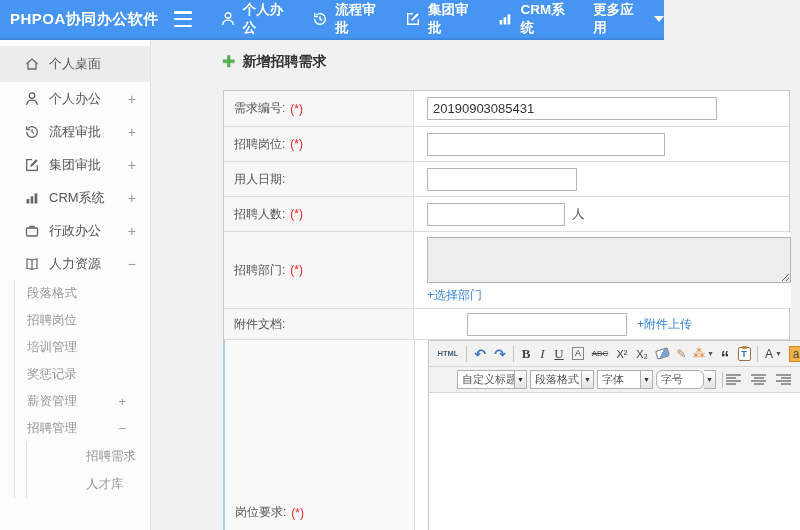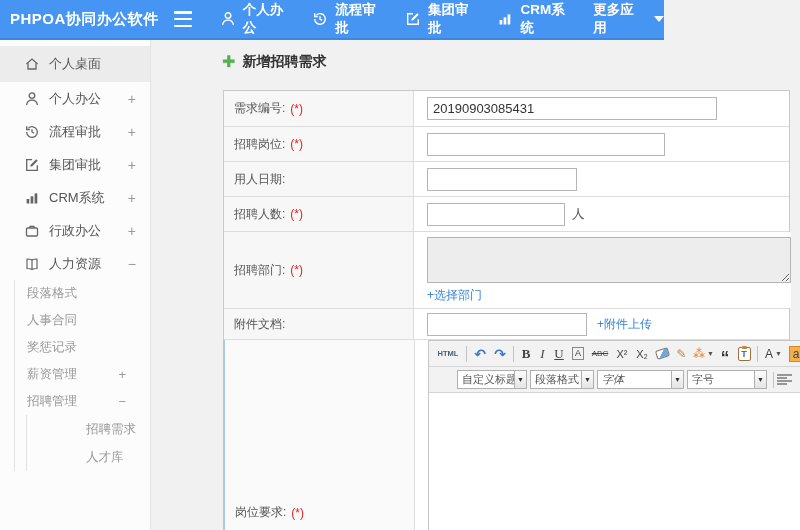--- a/index.html
+++ b/index.html
@@ -46,21 +46,21 @@
   .cell-label {
     width:190px; flex:none; background:#f7f7f7; border-right:1px solid #dcdcdc;
     display:flex; align-items:center; padding-left:10px; font-size:12px; color:#555;
   }
   .req { color:#e62222; margin-left:5px; font-size:12px; }
   .cell-value { flex:1; display:flex; align-items:center; padding-left:13px; background:#fff; }
   .ipt { height:23px; border:1px solid #b5b5b5; background:#fff; font-size:13px; color:#333; padding:0 5px; font-family:inherit; }
   .w290 { width:290px; } .w238 { width:238px; } .w150 { width:150px; } .w138 { width:138px; } .w160 { width:160px; }
   .unit { font-size:12.5px; color:#555; margin-left:7px; }
   .form-link { color:#3884d6; font-size:12px; text-decoration:none; cursor:pointer; }
-  .r1 { height:36px; } .r2,.r3,.r4 { height:35px; } .r5 { height:77px; } .r6 { height:31px; }
+  .r1 { height:36px; } .r2,.r3,.r4 { height:35px; } .r5 { height:77px; } .r6 { height:31px;gap:40px; }
   .r5 .cell-value { flex-direction:column; align-items:flex-start; justify-content:center; gap:4px; }
   .dept-ta { width:364px; height:46px; background:#ededed; border:1px solid #b5b5b5; resize:both; font-family:inherit; }
   .r6 .form-link { margin-left:10px; }
   .r7 { height:345px; border-bottom:none; border-left:2px solid #a9cbe9; margin-left:-1px; }
   .r7 .cell-label { background:#fafafa; }
   .r7 .cell-value { position:relative; padding:0; overflow:visible; }
   
   .editor { position:absolute; left:13px; top:0; width:470px; border:1px solid #c6c6c6; background:#fff; }
   .tb-row { height:26px; display:flex; align-items:center; background:#f2f2f2; border-bottom:1px solid #d5d5d5; padding:0 4px; }
   .tbtn { height:20px; display:flex; align-items:center; justify-content:center; color:#444; cursor:pointer; flex:none; }
@@ -78,21 +78,21 @@
   .b-spray { width:25px; font-size:12px; color:#e0812e; gap:2px; }
   .b-spray .dd { font-size:7px; color:#555; }
   .b-quote { width:18px; font-size:17px; font-weight:bold; color:#333; line-height:8px; padding-top:8px; }
   .b-paste { width:20px; } .b-paste i { position:relative; display:flex; align-items:center; justify-content:center; width:13px; height:14px; border:1px solid #9a7040; background:#fff; font-style:normal; font-size:9px; font-weight:bold; color:#2f6fbe; border-radius:2px; }
   .b-paste i::before { content:""; position:absolute; top:-2px; left:3px; right:3px; height:3px; background:#c7863a; border-radius:1px; }
   .b-fontcolor { width:25px; font-size:12px; gap:2px; } .b-fontcolor .dd { font-size:7px; color:#555; }
   .b-bgcolor { width:20px; font-size:12px; } .b-bgcolor i { font-style:normal; background:#f5b04a; padding:0 3px; border:1px solid #c98a2e; }
   .combo { display:flex; align-items:center; margin-right:3px; flex:none; }
   .combo-text { height:19px; border:1px solid #b0b0b0; background:#fff; font-size:11px; color:#555; display:flex; align-items:center; padding:0 4px; overflow:hidden; white-space:nowrap; }
   .combo-btn { width:12px; height:19px; border:1px solid #b0b0b0; border-left:none; background:linear-gradient(#fdfdfd,#e4e4e4); display:flex; align-items:center; justify-content:center; font-size:7px; color:#333; cursor:pointer; }
-  .ct1 { width:58px;margin-left:24px; } .ct2 { width:52px; } .ct3 { width:75px;font-style:italic; } .ct4 { width:68px; }
+  .ct1 { width:58px;margin-left:24px; } .ct2 { width:52px; } .ct3 { width:44px; } .ct4 { width:48px;border-radius:6px; }
   .align-ic { width:15px; height:11px; margin-right:10px; background-repeat:no-repeat; cursor:pointer; flex:none; }
   .al-left   { background-image:linear-gradient(#979797,#979797),linear-gradient(#979797,#979797),linear-gradient(#979797,#979797),linear-gradient(#979797,#979797); background-size:15px 2px,10px 2px,15px 2px,10px 2px; background-position:0 0,0 3px,0 6px,0 9px; }
   .al-center { background-image:linear-gradient(#979797,#979797),linear-gradient(#979797,#979797),linear-gradient(#979797,#979797),linear-gradient(#979797,#979797); background-size:15px 2px,10px 2px,15px 2px,10px 2px; background-position:0 0,50% 3px,0 6px,50% 9px; }
   .al-right  { background-image:linear-gradient(#979797,#979797),linear-gradient(#979797,#979797),linear-gradient(#979797,#979797),linear-gradient(#979797,#979797); background-size:15px 2px,10px 2px,15px 2px,10px 2px; background-position:0 0,100% 3px,0 6px,100% 9px; }
   .al-just   { background-image:linear-gradient(#979797,#979797),linear-gradient(#979797,#979797),linear-gradient(#979797,#979797),linear-gradient(#979797,#979797); background-size:15px 2px,15px 2px,15px 2px,15px 2px; background-position:0 0,0 3px,0 6px,0 9px; }
   .editor-body { height:290px; background:#fff; }
 </style>
 </head>
 <body>
 
@@ -207,21 +207,24 @@
             <path d="M8 4v9.3" stroke="#666" stroke-width="1.2"></path>
           </svg></span>
       <span>人力资源</span>
       <span class="exp">−</span>
     </div>
     <div class="lv2-block">
       <div class="m2">
           <span>段落格式</span>
         </div>
       <div class="m2">
-          <span>人事合同</span>
+          <span>招聘岗位</span>
+        </div>
+      <div class="m2">
+          <span>培训管理</span>
         </div>
       <div class="m2">
           <span>奖惩记录</span>
         </div>
       <div class="m2">
           <span>薪资管理</span>
           <span class="exp">+</span>
         </div>
       <div class="m2">
           <span>招聘管理</span>

